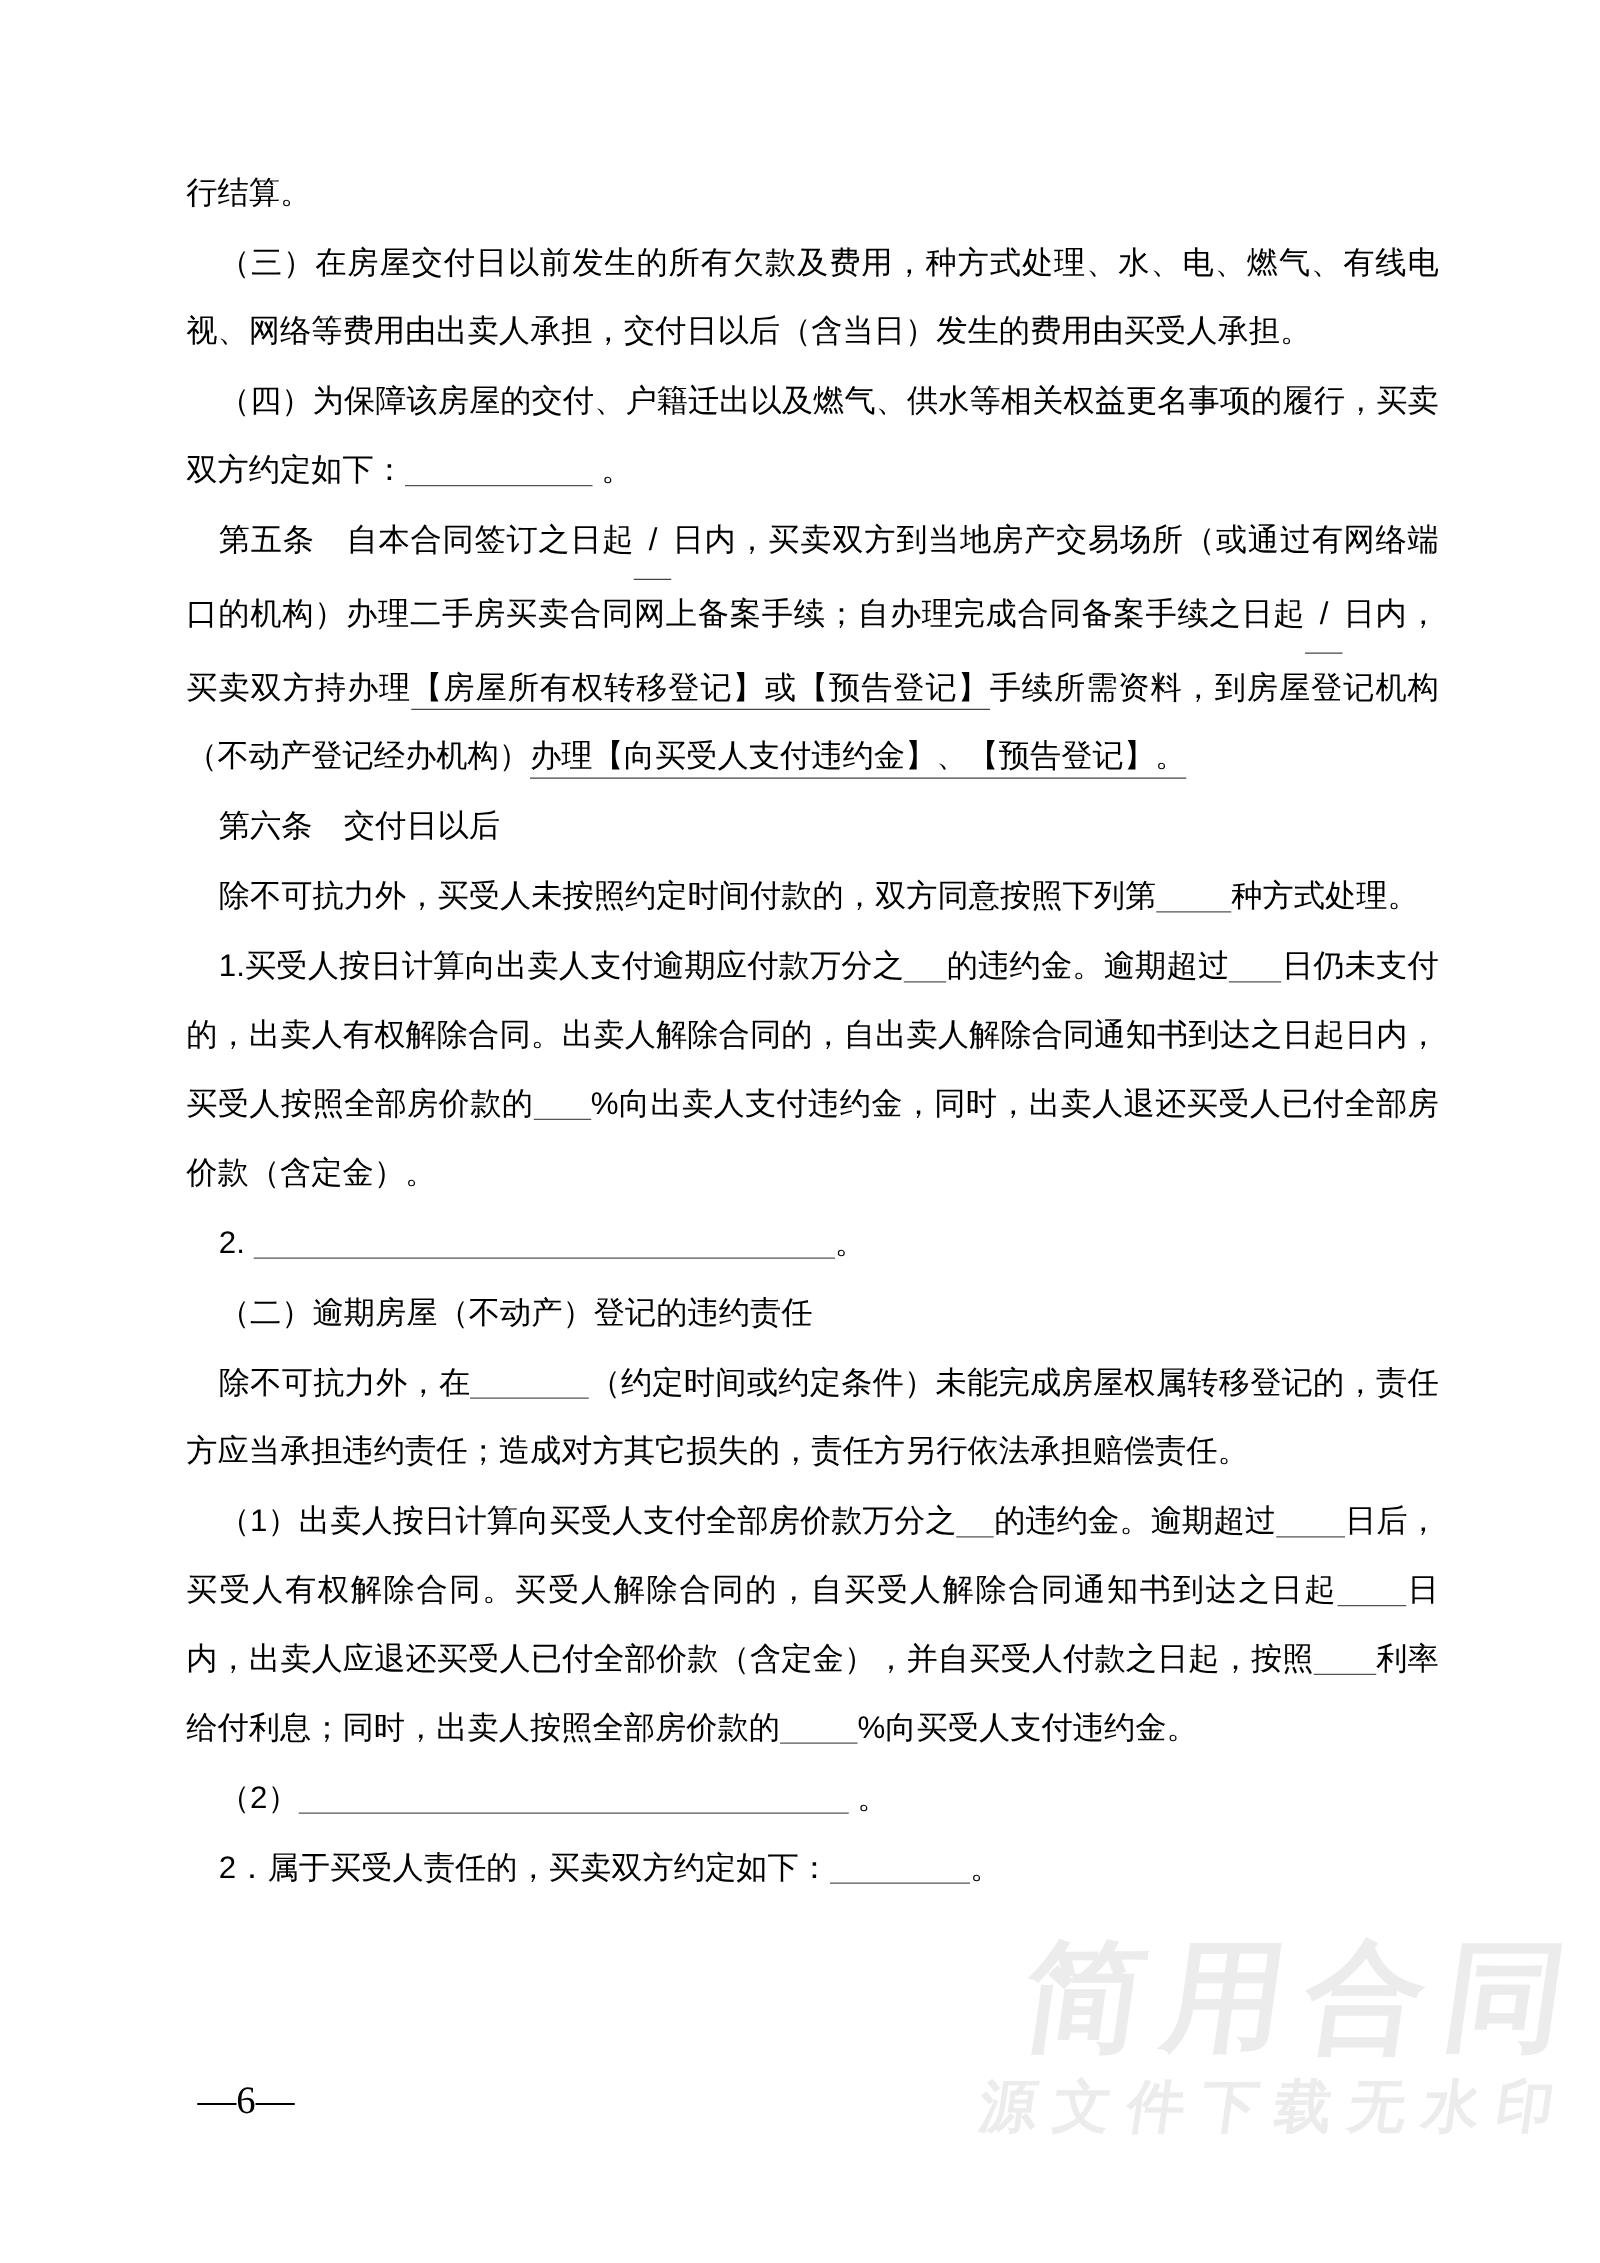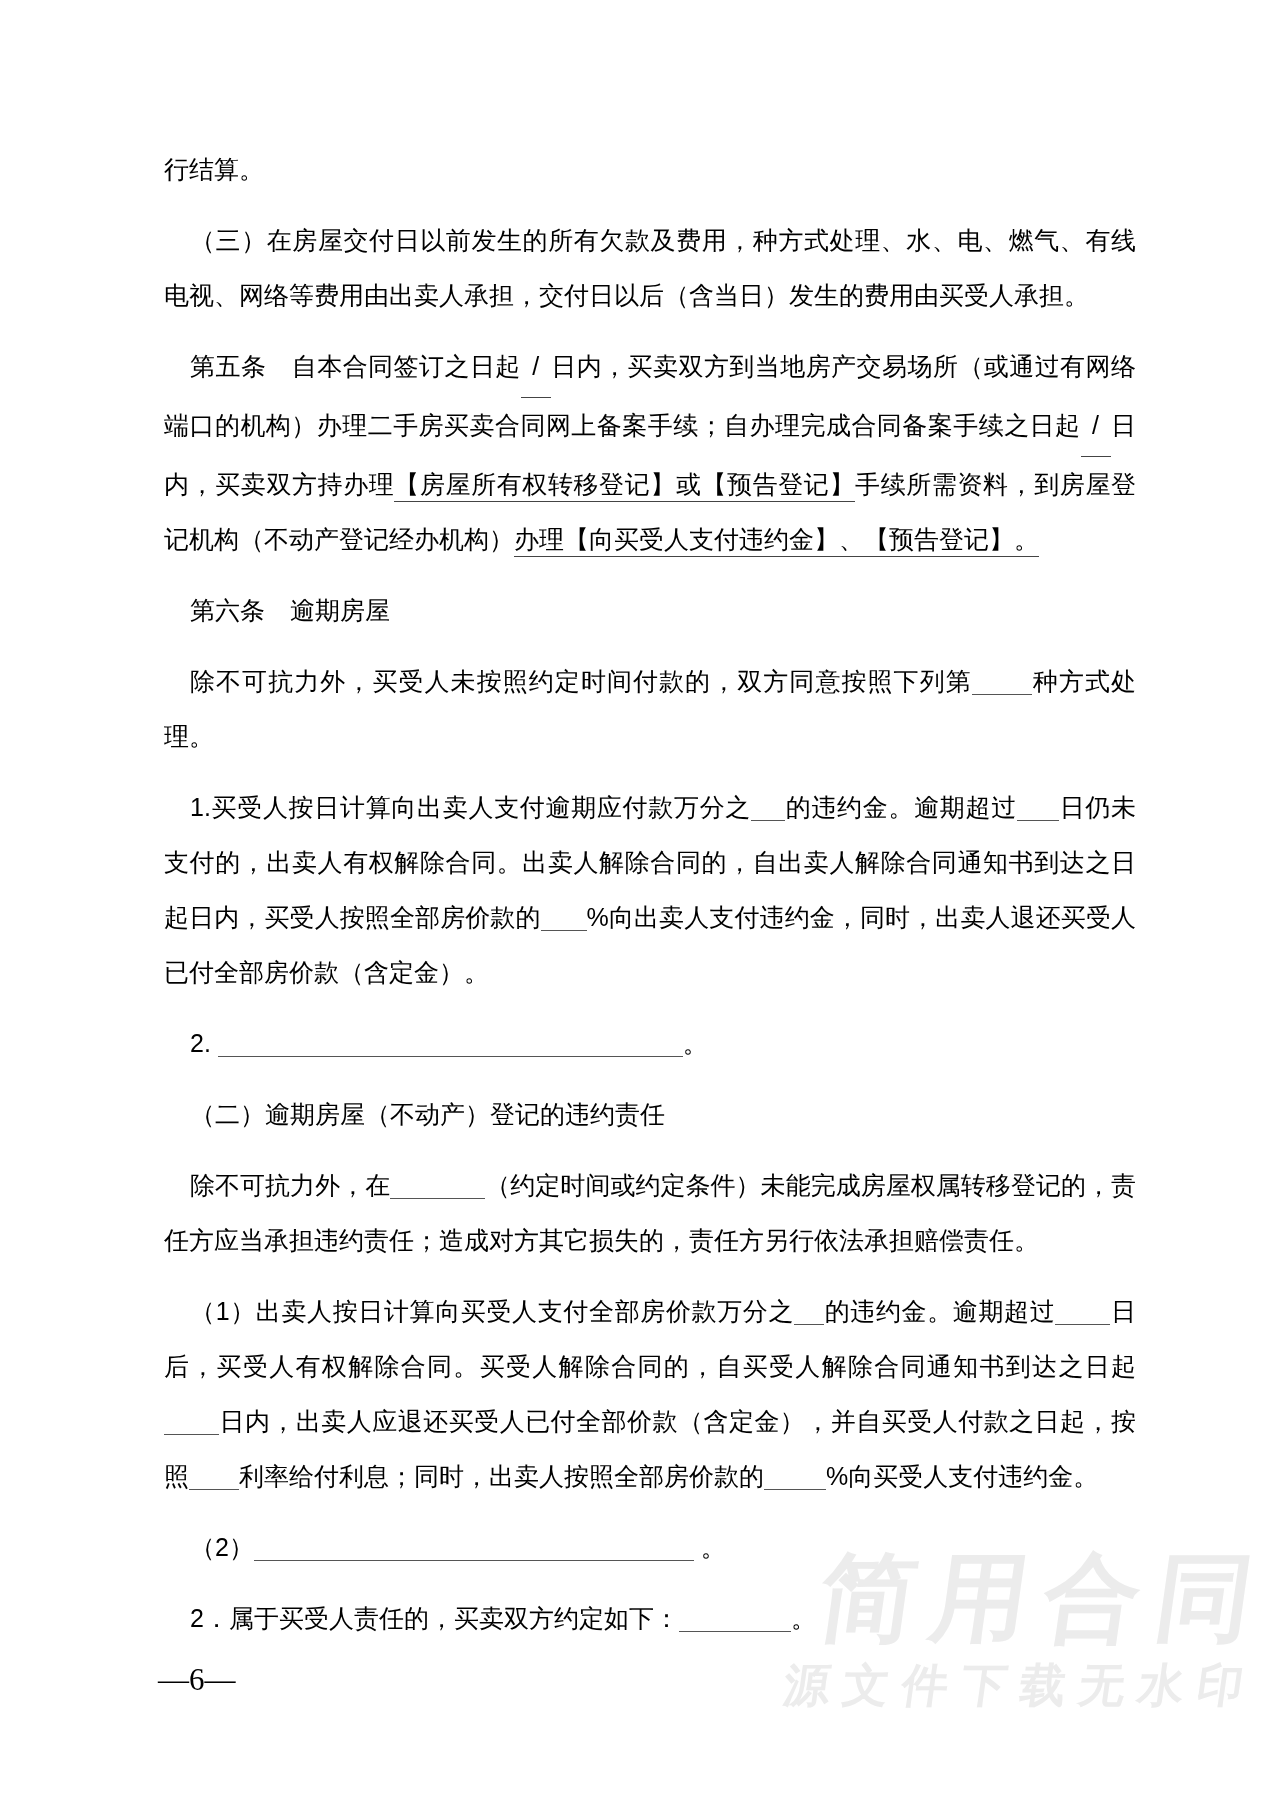--- a/index.html
+++ b/index.html
@@ -21,21 +21,21 @@
   }
   .wm1 { font-size: 96px; letter-spacing: 16px; }
   .wm2 { font-size: 46px; letter-spacing: 13px; margin-top: 16px; }
 
   
   .content {
     position: absolute; left: 148px; top: 126px; width: 1004px;
     z-index: 1; color: #000000;
     font-size: 25px; text-align: justify;
   }
-  .content p { margin: 16px; line-height: 55px; text-indent: 26px; }
+  .content p { margin: 1px; line-height: 55px; text-indent: 26px; }
   .content p.noindent { text-indent: 0; }
 
   
   .blank {
     display: inline-block;
     border-bottom: 1px solid #555555;
     height: 26px; vertical-align: -5px;
   }
   
   .uline { border-bottom: 1px solid #444444; padding-bottom: 3px; }
@@ -53,22 +53,23 @@
 <div class="page">
 
   <div class="watermark">
     <div class="wm1">简用合同</div>
     <div class="wm2">源文件下载无水印</div>
   </div>
 
   <div class="content">
       <p class="noindent">行结算。</p>
       <p>（三）在房屋交付日以前发生的所有欠款及费用，种方式处理、水、电、燃气、有线电视、网络等费用由出卖人承担，交付日以后（含当日）发生的费用由买受人承担。</p>
+      <p>（四）为保障该房屋的交付、户籍迁出以及燃气、供水等相关权益更名事项的履行，买卖双方约定如下：<span class="blank" style="width: 150px;"></span> 。</p>
       <p>第五条　自本合同签订之日起<span class="uline center" style="width: 30px;">/</span>日内，买卖双方到当地房产交易场所（或通过有网络端口的机构）办理二手房买卖合同网上备案手续；自办理完成合同备案手续之日起<span class="uline center" style="width: 30px;">/</span>日内，买卖双方持办理<span class="uline">【房屋所有权转移登记】或【预告登记】</span>手续所需资料，到房屋登记机构（不动产登记经办机构）<span class="uline">办理【向买受人支付违约金】、【预告登记】。</span></p>
-      <p>第六条　逾期房屋</p>
+      <p>第六条　交付日以后</p>
       <p>除不可抗力外，买受人未按照约定时间付款的，双方同意按照下列第<span class="blank" style="width: 60px;"></span>种方式处理。</p>
       <p>1.买受人按日计算向出卖人支付逾期应付款万分之<span class="blank" style="width: 34px;"></span>的违约金。逾期超过<span class="blank" style="width: 42px;"></span>日仍未支付的，出卖人有权解除合同。出卖人解除合同的，自出卖人解除合同通知书到达之日起日内，买受人按照全部房价款的<span class="blank" style="width: 46px;"></span>%向出卖人支付违约金，同时，出卖人退还买受人已付全部房价款（含定金）。</p>
       <p>2. <span class="blank" style="width: 465px;"></span>。</p>
       <p>（二）逾期房屋（不动产）登记的违约责任</p>
       <p>除不可抗力外，在<span class="blank" style="width: 95px;"></span>（约定时间或约定条件）未能完成房屋权属转移登记的，责任方应当承担违约责任；造成对方其它损失的，责任方另行依法承担赔偿责任。</p>
       <p>（1）出卖人按日计算向买受人支付全部房价款万分之<span class="blank" style="width: 30px;"></span>的违约金。逾期超过<span class="blank" style="width: 55px;"></span>日后，买受人有权解除合同。买受人解除合同的，自买受人解除合同通知书到达之日起<span class="blank" style="width: 55px;"></span>日内，出卖人应退还买受人已付全部价款（含定金），并自买受人付款之日起，按照<span class="blank" style="width: 50px;"></span>利率给付利息；同时，出卖人按照全部房价款的<span class="blank" style="width: 62px;"></span>%向买受人支付违约金。</p>
       <p>（2）<span class="blank" style="width: 440px;"></span> 。</p>
       <p>2．属于买受人责任的，买卖双方约定如下：<span class="blank" style="width: 112px;"></span>。</p>
     </div>
 

